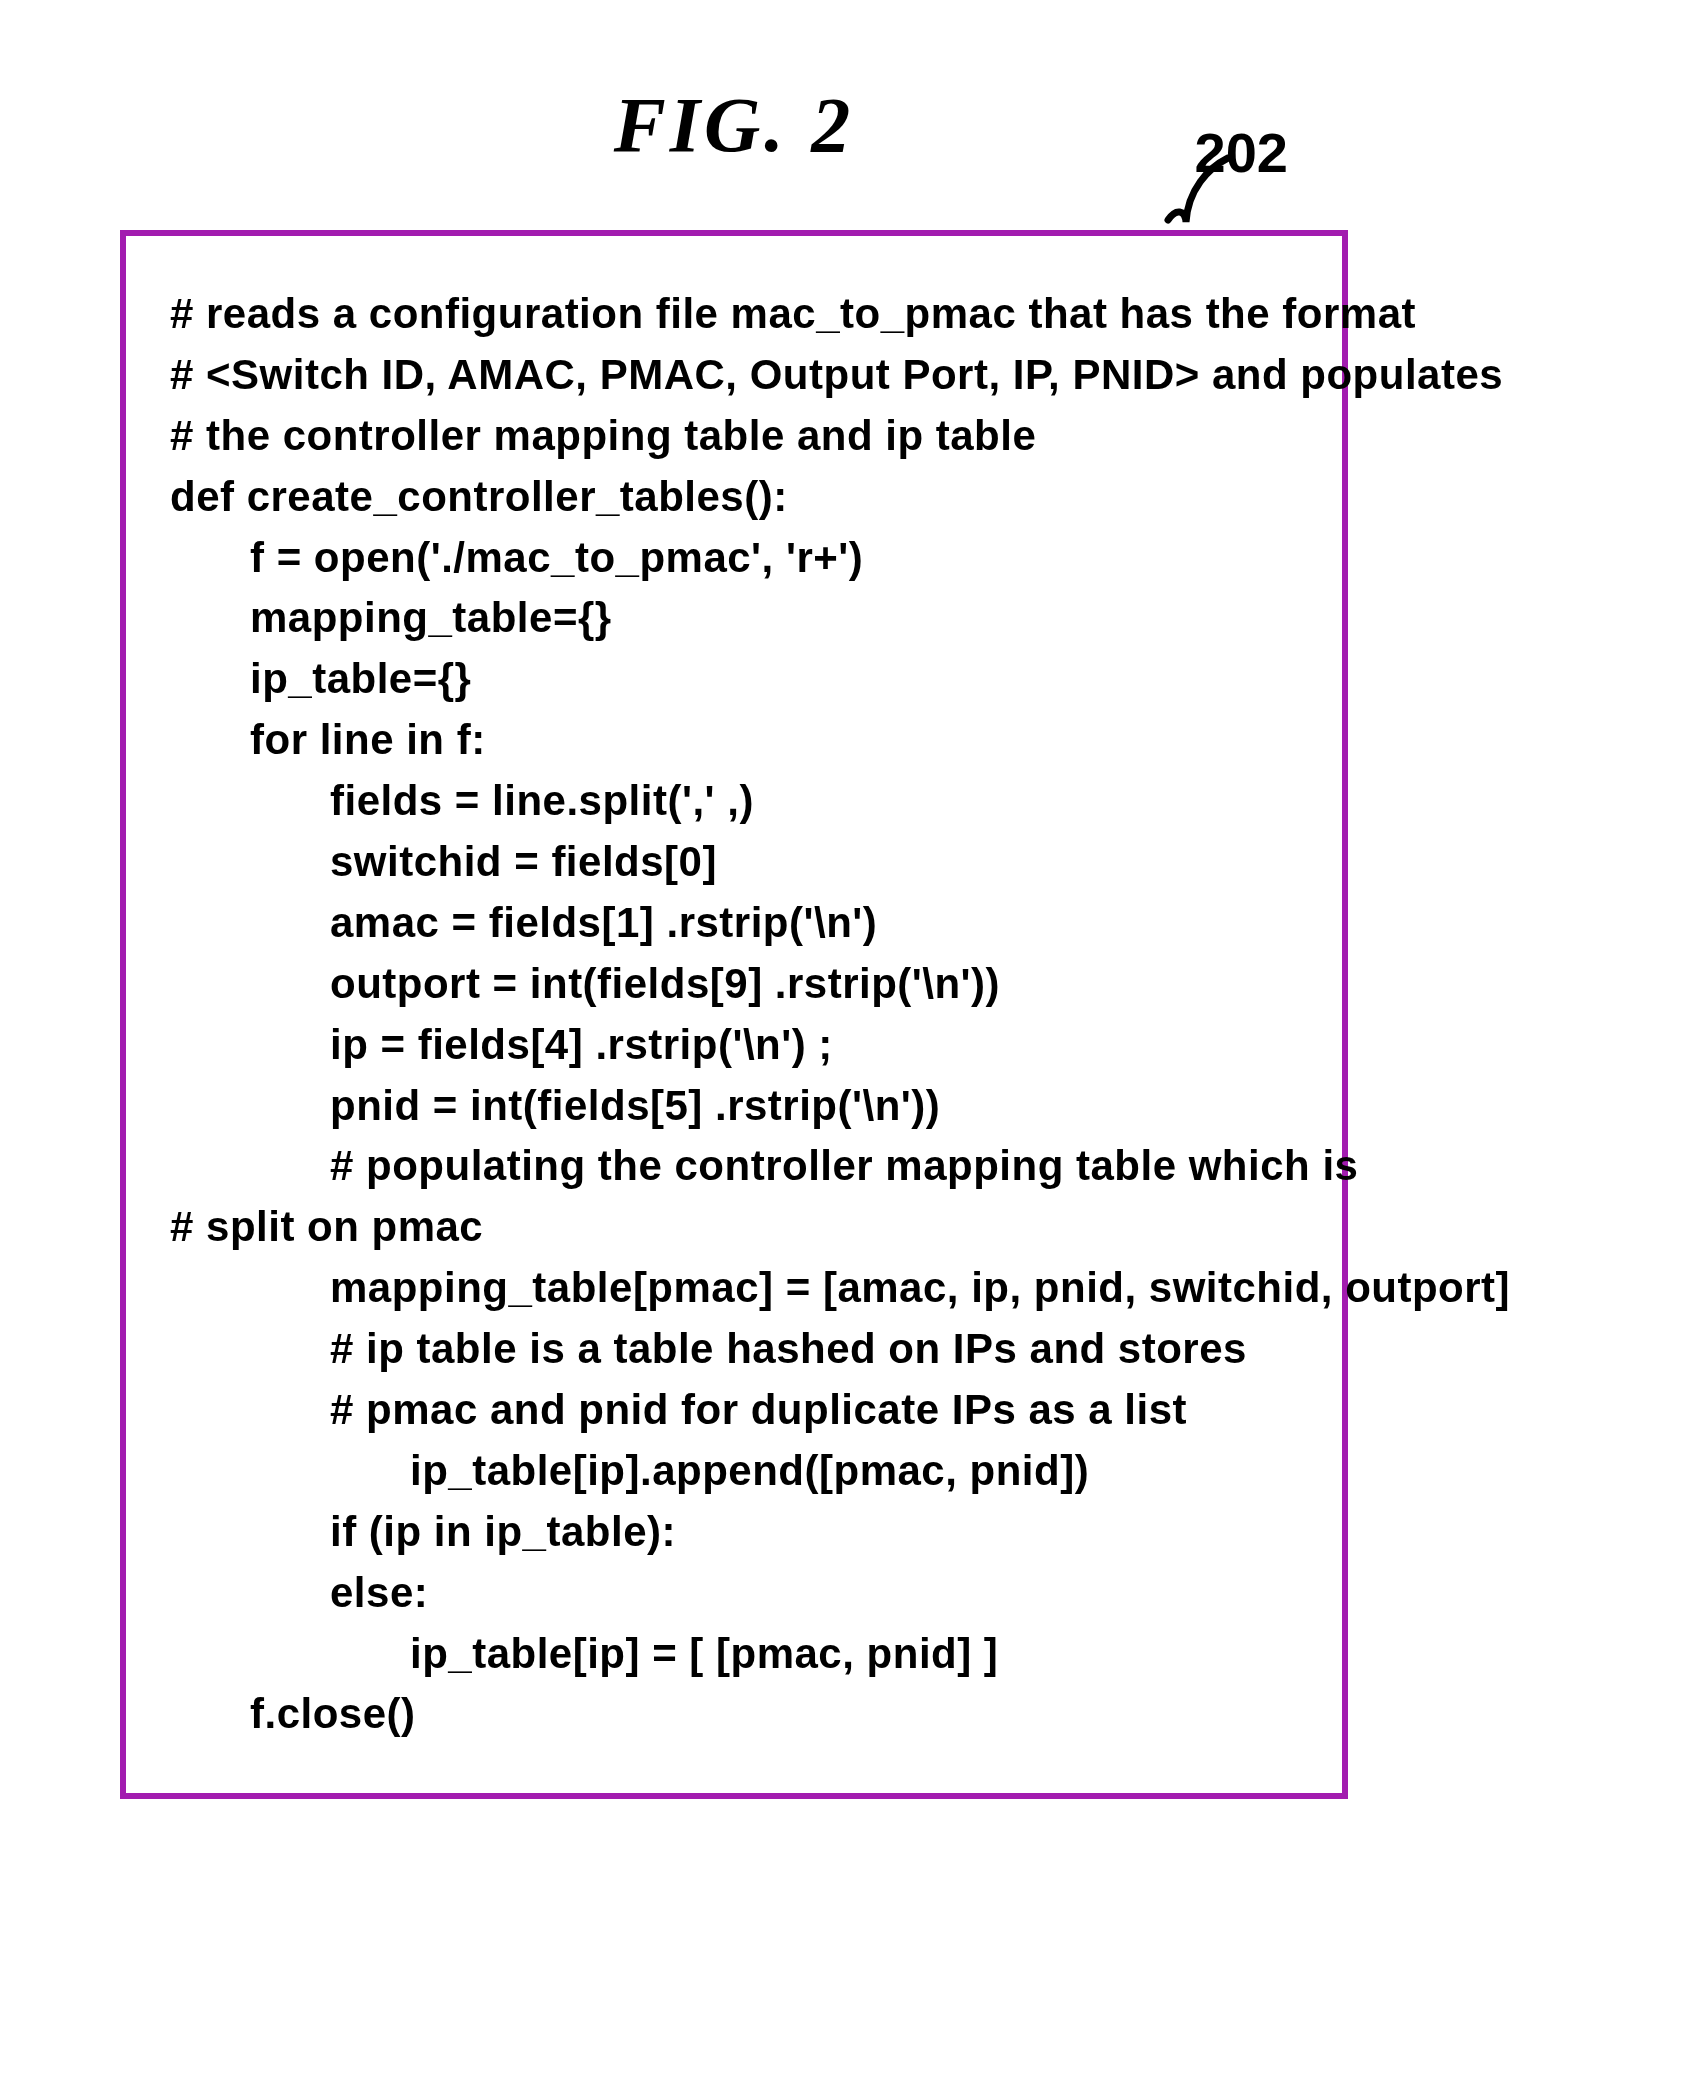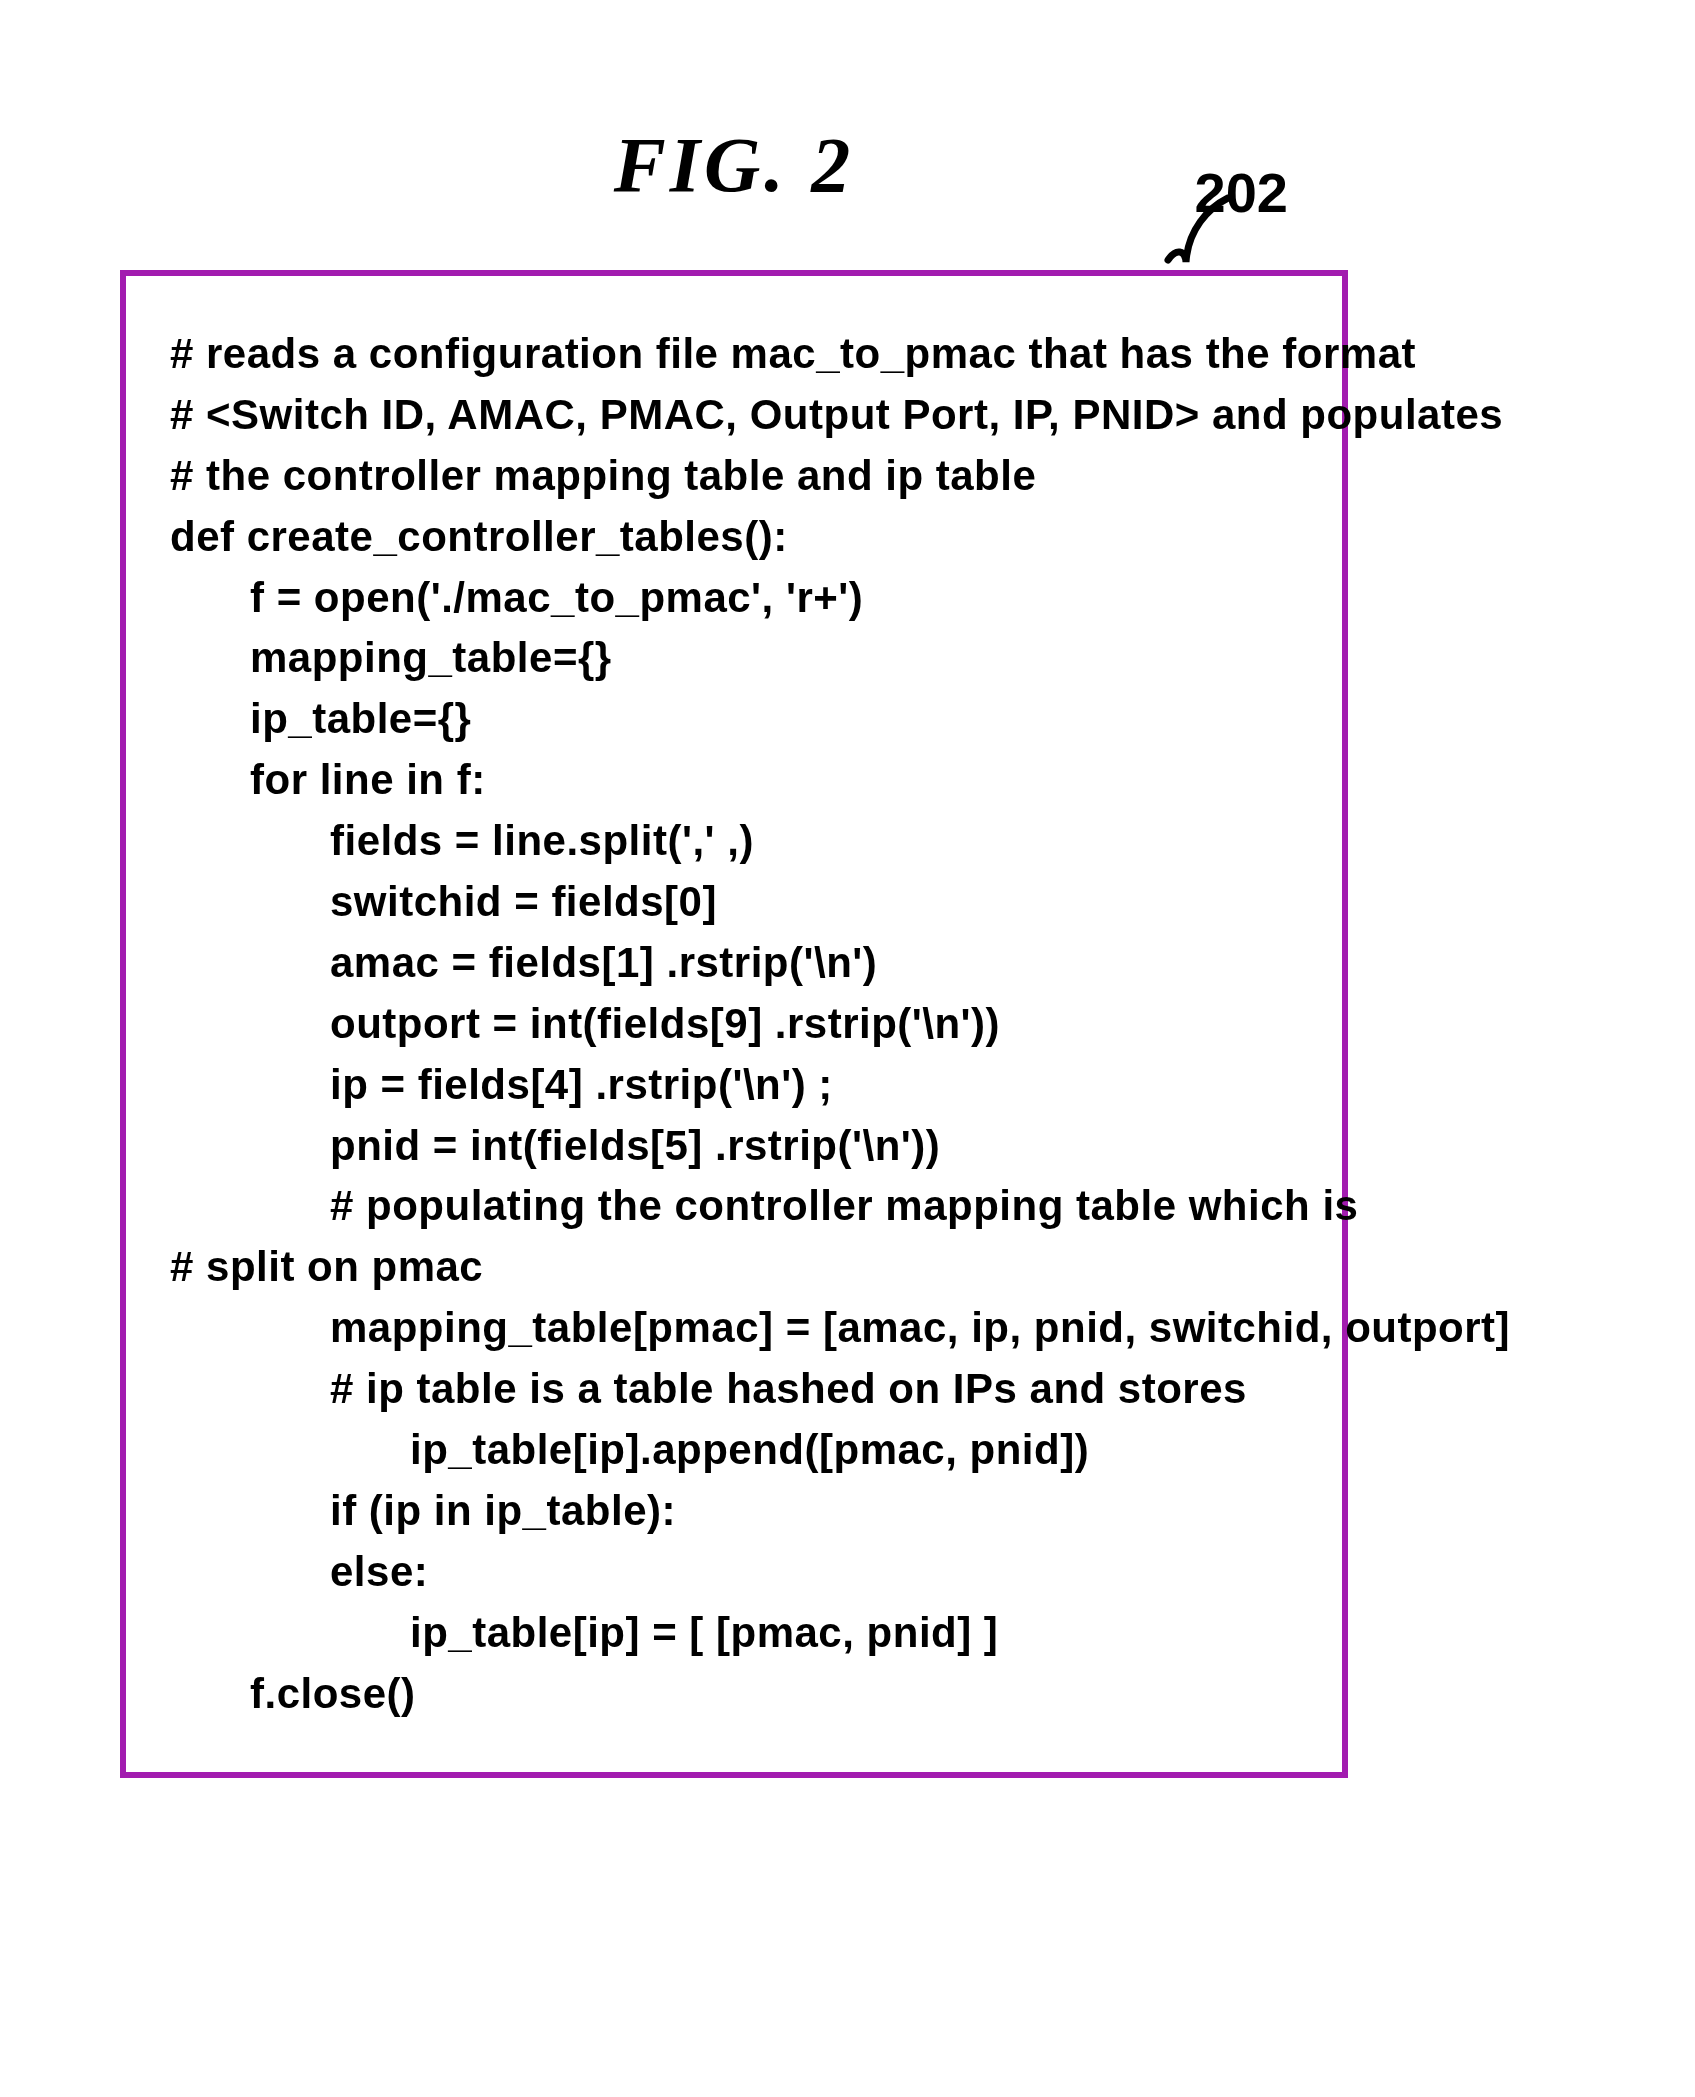--- a/index.html
+++ b/index.html
@@ -7,21 +7,20 @@
     padding: 0;
     background: #ffffff;
     font-family: Arial, Helvetica, sans-serif;
     width: 1695px;
   }
   .page {
     width: 1468px;
     padding: 80px 120px 120px 120px;
     box-sizing: border-box;
     position: relative;
-    margin-top: 40px;
   }
   .fig-title {
     font-family: 'Times New Roman', Times, serif;
     font-style: italic;
     font-weight: bold;
     font-size: 78px;
     text-align: center;
     margin: 0 0 10px 0;
     letter-spacing: 4px;
   }
@@ -88,19 +87,20 @@
     <div class="code-line indent2">fields = line.split(',' ,)</div>
     <div class="code-line indent2">switchid = fields[0]</div>
     <div class="code-line indent2">amac = fields[1] .rstrip('\n')</div>
     <div class="code-line indent2">outport = int(fields[9] .rstrip('\n'))</div>
     <div class="code-line indent2">ip = fields[4] .rstrip('\n') ;</div>
     <div class="code-line indent2">pnid = int(fields[5] .rstrip('\n'))</div>
     <div class="code-line indent2"># populating the controller mapping table which is</div>
     <div class="code-line"># split on pmac</div>
     <div class="code-line indent2">mapping_table[pmac] = [amac, ip, pnid, switchid, outport]</div>
     <div class="code-line indent2"># ip table is a table hashed on IPs and stores</div>
+    <div class="code-line indent2"># pmac and pnid for duplicate IPs as a list</div>
     <div class="code-line indent3">ip_table[ip].append([pmac, pnid])</div>
     <div class="code-line indent2">if (ip in ip_table):</div>
     <div class="code-line indent2">else:</div>
     <div class="code-line indent3">ip_table[ip] = [ [pmac, pnid] ]</div>
     <div class="code-line indent1">f.close()</div>
   </div>
 </div>
 
 </body></html>

